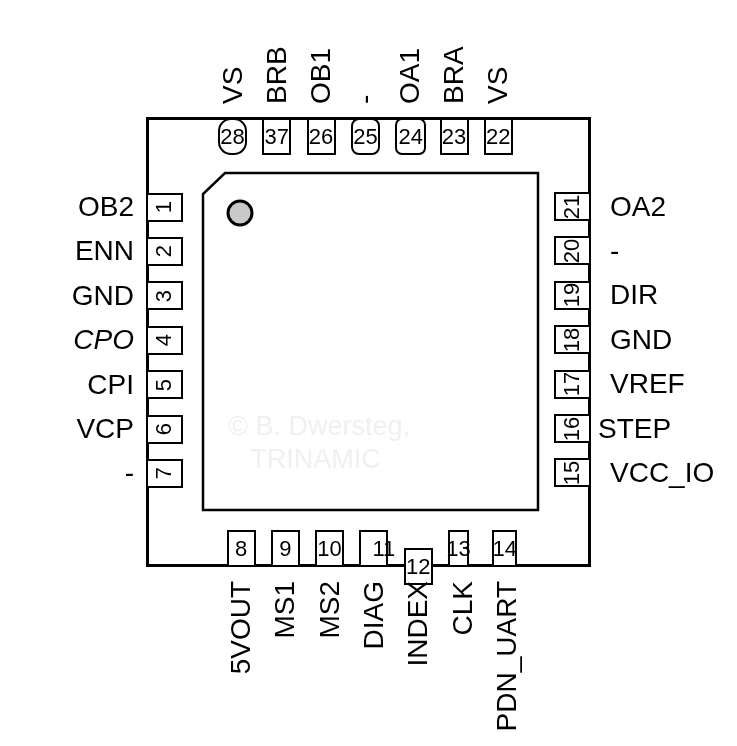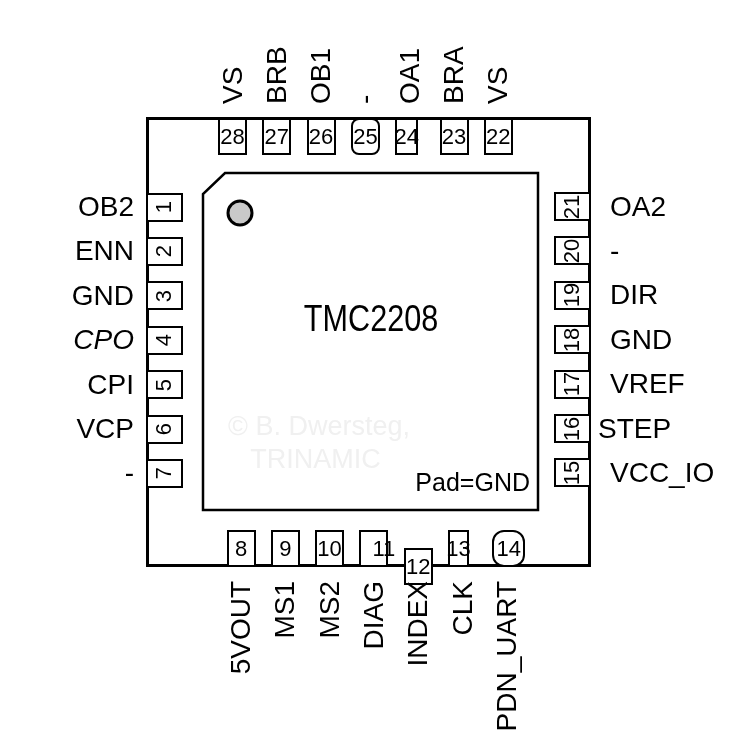--- a/index.html
+++ b/index.html
@@ -50,44 +50,40 @@
   <svg class="outline-svg" viewBox="0 0 737 746" xmlns="http://www.w3.org/2000/svg">
     <polygon points="225,173 538,173 538,510 203,510 203,194" fill="#ffffff" stroke="#000000" stroke-width="2.5"></polygon>
     <circle cx="240" cy="213" r="12" fill="#c9c9c9" stroke="#000000" stroke-width="3"></circle>
   </svg>
 
   <div class="watermark">
     <div>© B. Dwersteg,</div>
     <div>TRINAMIC</div>
   </div>
 
-  <div class="chip-title-line" style="top:300px;">
-    <span>TMC2208</span>
-  </div>
 
-  <div class="pad-note">Pad=GND</div>
 
   <div id="pins-top">
-      <div class="pin-box" style="left: 218px; top: 118px; width: 29px; height: 37px;">
+      <div class="pin-box" style="left: 218px; top: 118px; width: 29px; height: 37px; border-radius: 13px;">
         <span class="pin-num">28</span>
       </div>
       <div class="pin-label rot alignL" style="left: 177.5px; top: 34px; width: 110px;">VS</div>
       <div class="pin-box" style="left: 262.3px; top: 118px; width: 29px; height: 37px;">
-        <span class="pin-num">27</span>
+        <span class="pin-num">37</span>
       </div>
       <div class="pin-label rot alignL" style="left: 221.8px; top: 34px; width: 110px;">BRB</div>
       <div class="pin-box" style="left: 306.6px; top: 118px; width: 29px; height: 37px;">
         <span class="pin-num">26</span>
       </div>
       <div class="pin-label rot alignL" style="left: 266.1px; top: 34px; width: 110px;">OB1</div>
       <div class="pin-box" style="left: 350.9px; top: 118px; width: 29px; height: 37px; border-radius: 8px;">
         <span class="pin-num">25</span>
       </div>
       <div class="pin-label rot alignL" style="left: 310.4px; top: 34px; width: 110px;">-</div>
-      <div class="pin-box" style="left: 395.2px; top: 118px; width: 23px; height: 37px;">
+      <div class="pin-box" style="left: 395.2px; top: 118px; width: 31px; height: 37px; border-radius: 7px;">
         <span class="pin-num">24</span>
       </div>
       <div class="pin-label rot alignL" style="left: 354.7px; top: 34px; width: 110px;">OA1</div>
       <div class="pin-box" style="left: 439.5px; top: 118px; width: 29px; height: 37px;">
         <span class="pin-num">23</span>
       </div>
       <div class="pin-label rot alignL" style="left: 399px; top: 34px; width: 110px;">BRA</div>
       <div class="pin-box" style="left: 483.8px; top: 118px; width: 29px; height: 37px;">
         <span class="pin-num">22</span>
       </div>
@@ -171,19 +167,19 @@
       </div>
       <div class="pin-label rot alignR" style="left: 288.9px; top: 651px; width: 170px;">DIAG</div>
       <div class="pin-box" style="left: 403.7px; top: 548px; width: 29px; height: 37px;">
         <span class="pin-num">12</span>
       </div>
       <div class="pin-label rot alignR" style="left: 333.2px; top: 651px; width: 170px;">INDEX</div>
       <div class="pin-box" style="left: 448px; top: 530px; width: 21px; height: 37px;">
         <span class="pin-num">13</span>
       </div>
       <div class="pin-label rot alignR" style="left: 377.5px; top: 651px; width: 170px;">CLK</div>
-      <div class="pin-box" style="left: 492.3px; top: 530px; width: 33px; height: 37px; border-radius: 12px;">
+      <div class="pin-box" style="left: 492.3px; top: 530px; width: 25px; height: 37px;">
         <span class="pin-num">14</span>
       </div>
       <div class="pin-label rot alignR" style="left: 421.8px; top: 651px; width: 170px;">PDN_UART</div>
     </div>
 
 </div>
 
 </body></html>

